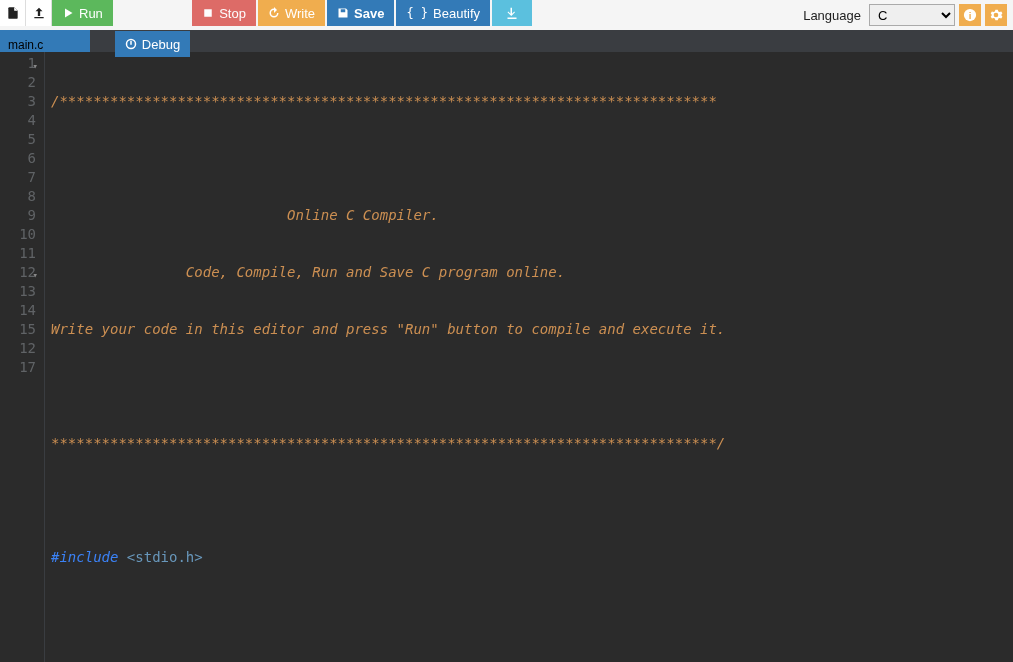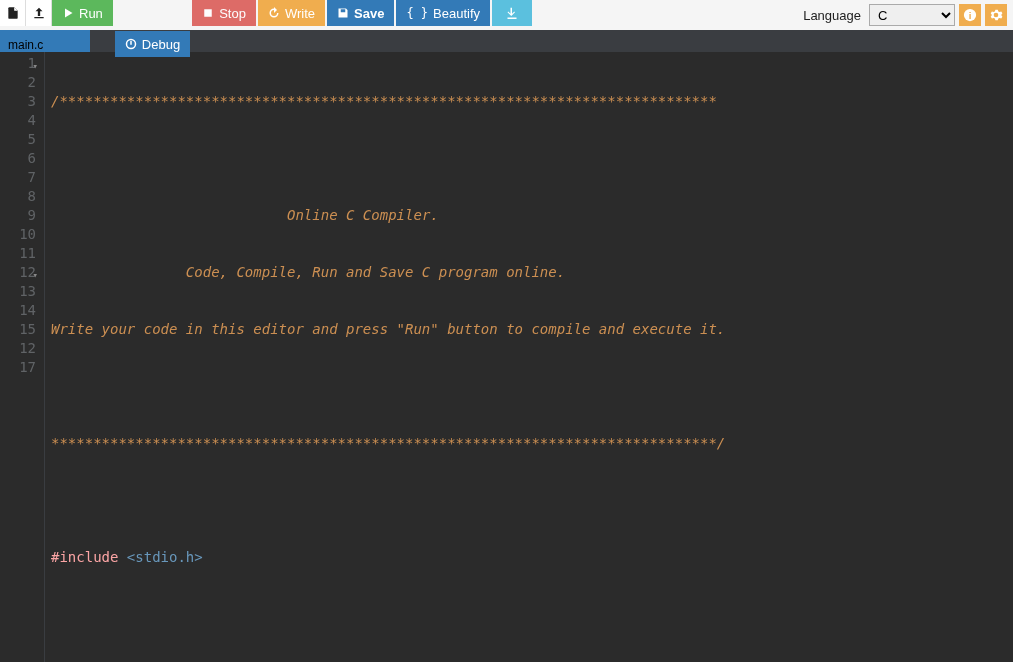--- a/index.html
+++ b/index.html
@@ -109,21 +109,21 @@
   }
   .code {
     flex: 1;
     padding: 2px 0 0 6px;
     white-space: pre;
     color: #a9b7c6;
     position: relative;
   }
   .code-line { height: 19px; }
   .c-comment { color: #cc8f52; font-style: italic; }
-  .c-include { color: #fca5a5; }
+  .c-include { color: #3b82f6; font-style: italic; }
   .c-header { color: #6897bb; }
   .c-type { color: #cc7832; font-weight: bold; }
   .c-plain { color: #a9b7c6; font-weight: bold; }
 </style>
 </head>
 <body>
 
 <div class="toolbar">
   <div class="toolbar-left">
     <div class="icon-btn">

